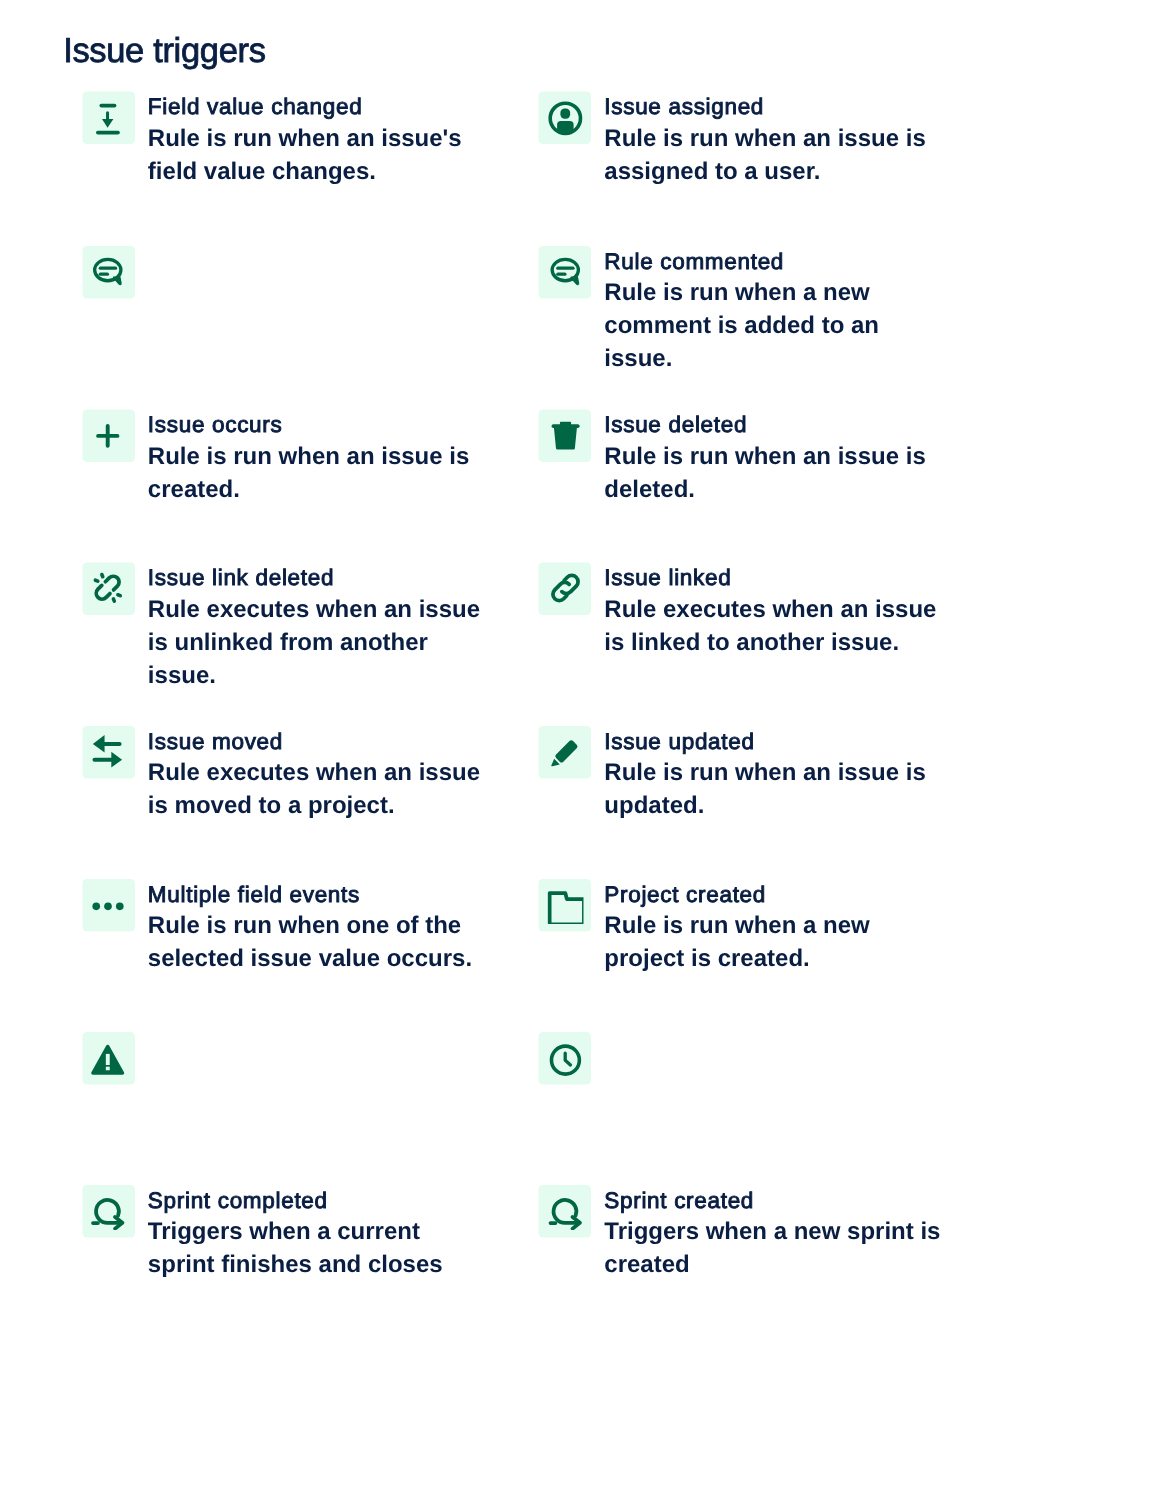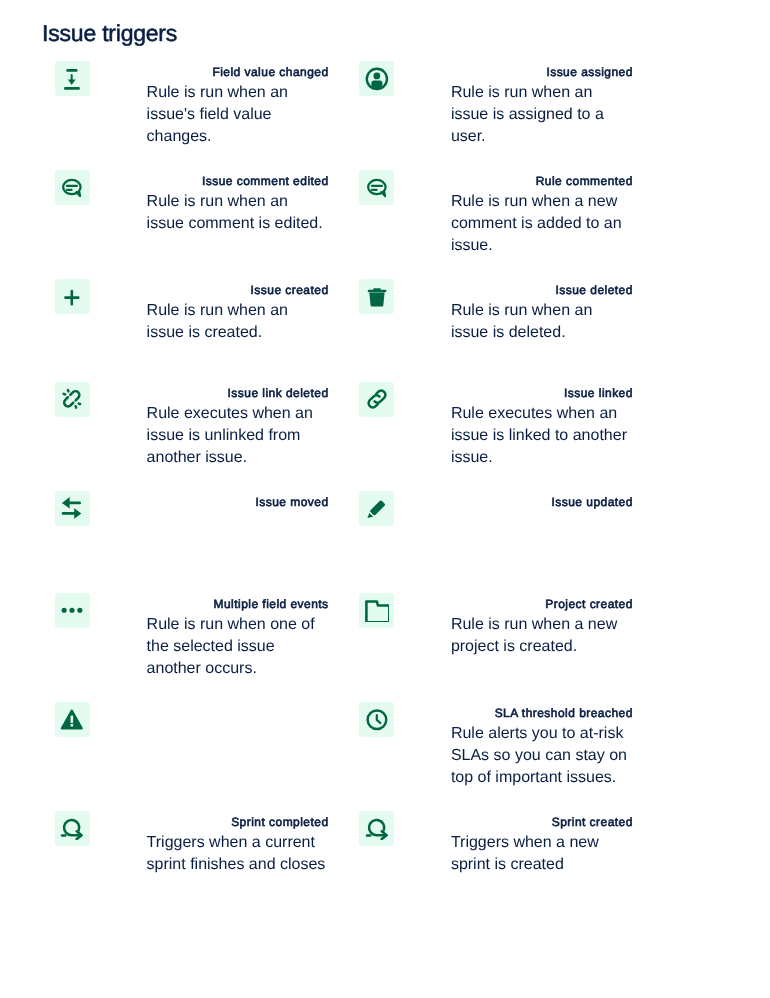--- a/index.html
+++ b/index.html
@@ -14,23 +14,23 @@
               letter-spacing:-0.22px;color:#091e42;white-space:nowrap;
               -webkit-text-stroke:0.55px #091e42;}
   .grid{position:absolute;left:54.9px;top:61.45px;width:660px;
         display:grid;grid-template-columns:285px 285px;column-gap:19.3px;
         grid-auto-rows:minmax(79.2px,auto);row-gap:23px;}
   .item{display:flex;align-items:flex-start;}
   .icn{width:35px;height:35px;flex:0 0 35px;border-radius:3px;
        background:#e3fcef;display:flex;align-items:center;justify-content:center;}
   .icn svg{width:24px;height:24px;display:block;color:#006644;}
   .txt{display:block;margin-left:8.7px;width:230px;position:relative;top:1px;}
-  .t-title{display:block;font-size:12px;font-weight:400;line-height:20px;color:#091e42;
-           -webkit-text-stroke:0.62px #091e42;letter-spacing:0.46px;text-align:right;}
-  .t-desc{display:block;font-size:16px;font-weight:400;line-height:22px;color:#091e42;margin-left:48px;}
+  .t-title{display:block;font-size:15px;font-weight:400;line-height:20px;color:#091e42;
+           -webkit-text-stroke:0.62px #091e42;letter-spacing:0.46px;}
+  .t-desc{display:block;font-size:16px;font-weight:700;line-height:22px;color:#091e42;}
 </style>
 </head>
 <body>
 
 <div class="page">
   <h1 class="page-title">Issue triggers</h1>
   <div class="grid">
   <div class="item">
     <span class="icn">
           <svg viewBox="0 0 24 24" fill="none" aria-hidden="true">
@@ -65,24 +65,20 @@
   </div>
   <div class="item">
     <span class="icn">
           <svg viewBox="0 0 24 24" fill="none" aria-hidden="true">
             <ellipse cx="11.85" cy="11.05" rx="8.75" ry="7.1" fill="none" stroke="currentColor" stroke-width="2.2"></ellipse>
             <path d="M15.9 16.0 19.75 20.3a.42.42 0 0 0 .73-.37l-.85-4.3z" fill="currentColor" stroke="currentColor" stroke-width="1.4" stroke-linejoin="round"></path>
             <path d="M6.9 9.8h10.1" stroke="currentColor" stroke-width="2.2" stroke-linecap="round"></path>
             <path d="M6.9 13.8h4.7" stroke="currentColor" stroke-width="2.2" stroke-linecap="round"></path>
           </svg>
         </span>
-    <span class="txt">
-      <span class="t-title">Issue comment edited</span>
-      <span class="t-desc">Rule is run when an issue comment is edited.</span>
-    </span>
   </div>
   <div class="item">
     <span class="icn">
           <svg viewBox="0 0 24 24" fill="none" aria-hidden="true">
             <ellipse cx="11.85" cy="11.05" rx="8.75" ry="7.1" fill="none" stroke="currentColor" stroke-width="2.2"></ellipse>
             <path d="M15.9 16.0 19.75 20.3a.42.42 0 0 0 .73-.37l-.85-4.3z" fill="currentColor" stroke="currentColor" stroke-width="1.4" stroke-linejoin="round"></path>
             <path d="M6.9 9.8h10.1" stroke="currentColor" stroke-width="2.2" stroke-linecap="round"></path>
             <path d="M6.9 13.8h4.7" stroke="currentColor" stroke-width="2.2" stroke-linecap="round"></path>
           </svg>
         </span>
@@ -91,21 +87,21 @@
       <span class="t-desc">Rule is run when a new comment is added to an issue.</span>
     </span>
   </div>
   <div class="item">
     <span class="icn">
           <svg viewBox="0 0 24 24" fill="none" aria-hidden="true">
             <path d="M11.8 6.0v13.2M5.4 12.6h12.9" stroke="currentColor" stroke-width="2.6" stroke-linecap="round"></path>
           </svg>
         </span>
     <span class="txt">
-      <span class="t-title">Issue created</span>
+      <span class="t-title">Issue occurs</span>
       <span class="t-desc">Rule is run when an issue is created.</span>
     </span>
   </div>
   <div class="item">
     <span class="icn">
           <svg viewBox="0 0 24 24" fill="none" aria-hidden="true">
             <rect x="8.3" y="3.2" width="7.4" height="2.6" rx="0.5" fill="currentColor"></rect>
             <rect x="2.7" y="4.8" width="18.7" height="2.5" rx="1.2" fill="currentColor"></rect>
             <path d="M4.3 7.4h15.3l-1.35 13.4a.9.9 0 0 1-.9.8H6.55a.9.9 0 0 1-.9-.8z" fill="currentColor"></path>
           </svg>
@@ -147,44 +143,46 @@
     <span class="icn">
           <svg viewBox="0 0 24 24" fill="none" aria-hidden="true">
             <path d="M9.2 6.95h10.5" stroke="currentColor" stroke-width="2.7" stroke-linecap="round"></path>
             <path d="M1.9 6.95 9.7 1.0v11.6z" fill="currentColor"></path>
             <path d="M3.0 17.45h11.5" stroke="currentColor" stroke-width="2.7" stroke-linecap="round"></path>
             <path d="M21.4 17.45 14.2 12.2v10.5z" fill="currentColor"></path>
           </svg>
         </span>
     <span class="txt">
       <span class="t-title">Issue moved</span>
+      <span class="t-desc">Rule executes when an issue is moved to a project.</span>
     </span>
   </div>
   <div class="item">
     <span class="icn">
           <svg viewBox="0 0 24 24" fill="none" aria-hidden="true">
             <rect x="4.6" y="8.5" width="16.0" height="6.8" rx="1.7" transform="rotate(-45 12.6 11.9)" fill="currentColor"></rect>
             <path d="M4.45 16.9 8.2 20.65 3.2 21.85a.5.5 0 0 1-.6-.62z" fill="currentColor"></path>
           </svg>
         </span>
     <span class="txt">
       <span class="t-title">Issue updated</span>
+      <span class="t-desc">Rule is run when an issue is updated.</span>
     </span>
   </div>
   <div class="item">
     <span class="icn">
           <svg viewBox="0 0 24 24" fill="none" aria-hidden="true">
             <circle cx="4.15" cy="12.2" r="2.55" fill="currentColor"></circle>
             <circle cx="12.0" cy="12.2" r="2.55" fill="currentColor"></circle>
             <circle cx="19.85" cy="12.2" r="2.55" fill="currentColor"></circle>
           </svg>
         </span>
     <span class="txt">
       <span class="t-title">Multiple field events</span>
-      <span class="t-desc">Rule is run when one of the selected issue another occurs.</span>
+      <span class="t-desc">Rule is run when one of the selected issue value occurs.</span>
     </span>
   </div>
   <div class="item">
     <span class="icn">
           <svg viewBox="0 0 24 24" fill="none" aria-hidden="true">
             <path d="M1.4 3.4h10.5l1.0 4.0h11.4v16.8H1.4z" fill="none" stroke="currentColor" stroke-width="2.55" stroke-linejoin="round"></path>
           </svg>
         </span>
     <span class="txt">
       <span class="t-title">Project created</span>
@@ -202,24 +200,20 @@
     <span class="txt">
     </span>
   </div>
   <div class="item">
     <span class="icn">
           <svg viewBox="0 0 24 24" fill="none" aria-hidden="true">
             <circle cx="11.95" cy="12.75" r="9.3" fill="none" stroke="currentColor" stroke-width="2.4"></circle>
             <path d="M11.8 8.1v4.75l3.5 3.15" fill="none" stroke="currentColor" stroke-width="2.2" stroke-linecap="round" stroke-linejoin="round"></path>
           </svg>
         </span>
-    <span class="txt">
-      <span class="t-title">SLA threshold breached</span>
-      <span class="t-desc">Rule alerts you to at-risk SLAs so you can stay on top of important issues.</span>
-    </span>
   </div>
   <div class="item">
     <span class="icn">
           <svg viewBox="0 0 24 24" fill="none" aria-hidden="true">
             <path d="M18.72 14.35A7.6 7.6 0 1 0 11.6 19.2H20.4" fill="none" stroke="currentColor" stroke-width="2.5" stroke-linecap="round" stroke-linejoin="round"></path>
             <path d="M2.0 19.4h3.3" stroke="currentColor" stroke-width="2.5" stroke-linecap="round"></path>
             <path d="M16.7 15.3l4.9 3.9-4.9 3.9" fill="none" stroke="currentColor" stroke-width="2.5" stroke-linecap="round" stroke-linejoin="round"></path>
           </svg>
         </span>
     <span class="txt">

